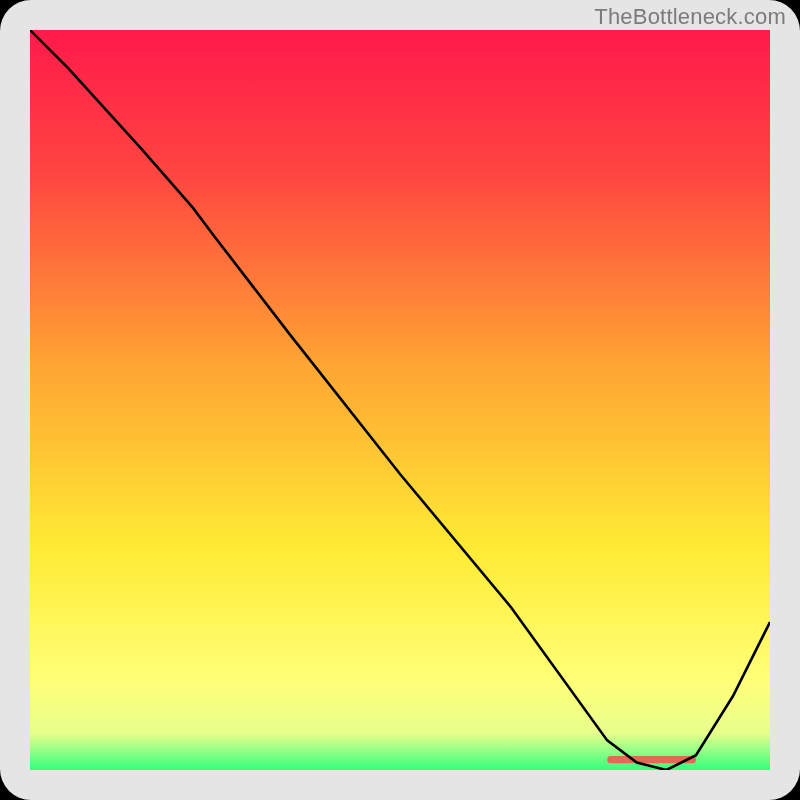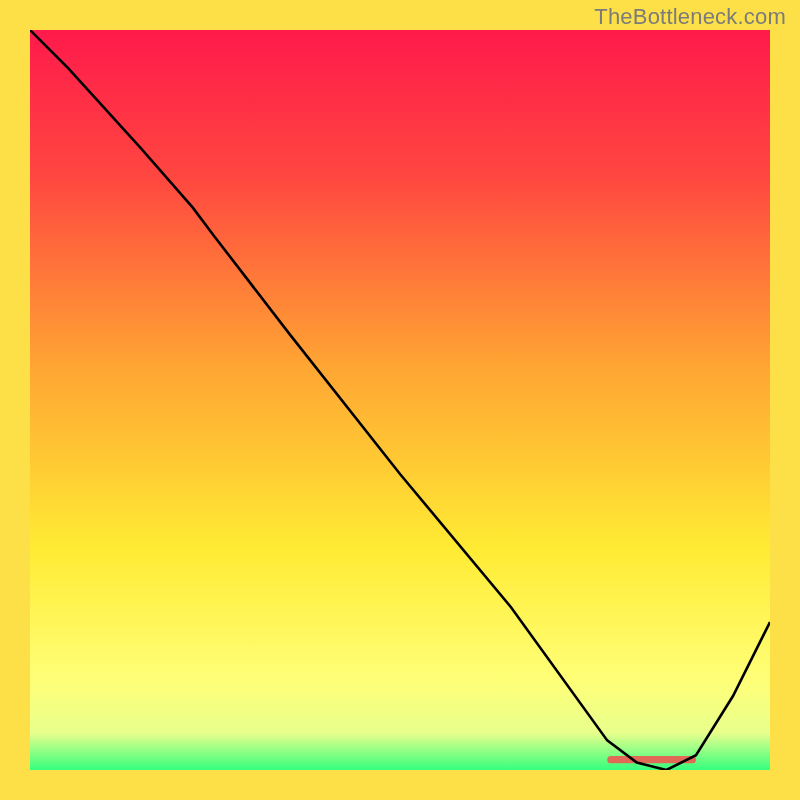--- a/index.html
+++ b/index.html
@@ -8,21 +8,22 @@
     width: 800px;
     height: 800px;
     background: #000;
     overflow: hidden;
     font-family: Arial, Helvetica, sans-serif;
   }
   .frame {
     position: relative;
     width: 800px;
     height: 800px;
-    background: #fde047;
+    background: #e5e5e5;
+    border-radius: 31px;
   }
   .watermark {
     position: absolute;
     top: 4px;
     right: 14px;
     color: #7b7b7b;
     font-size: 22px;
     font-weight: 400;
     letter-spacing: 0.2px;
     z-index: 5;

